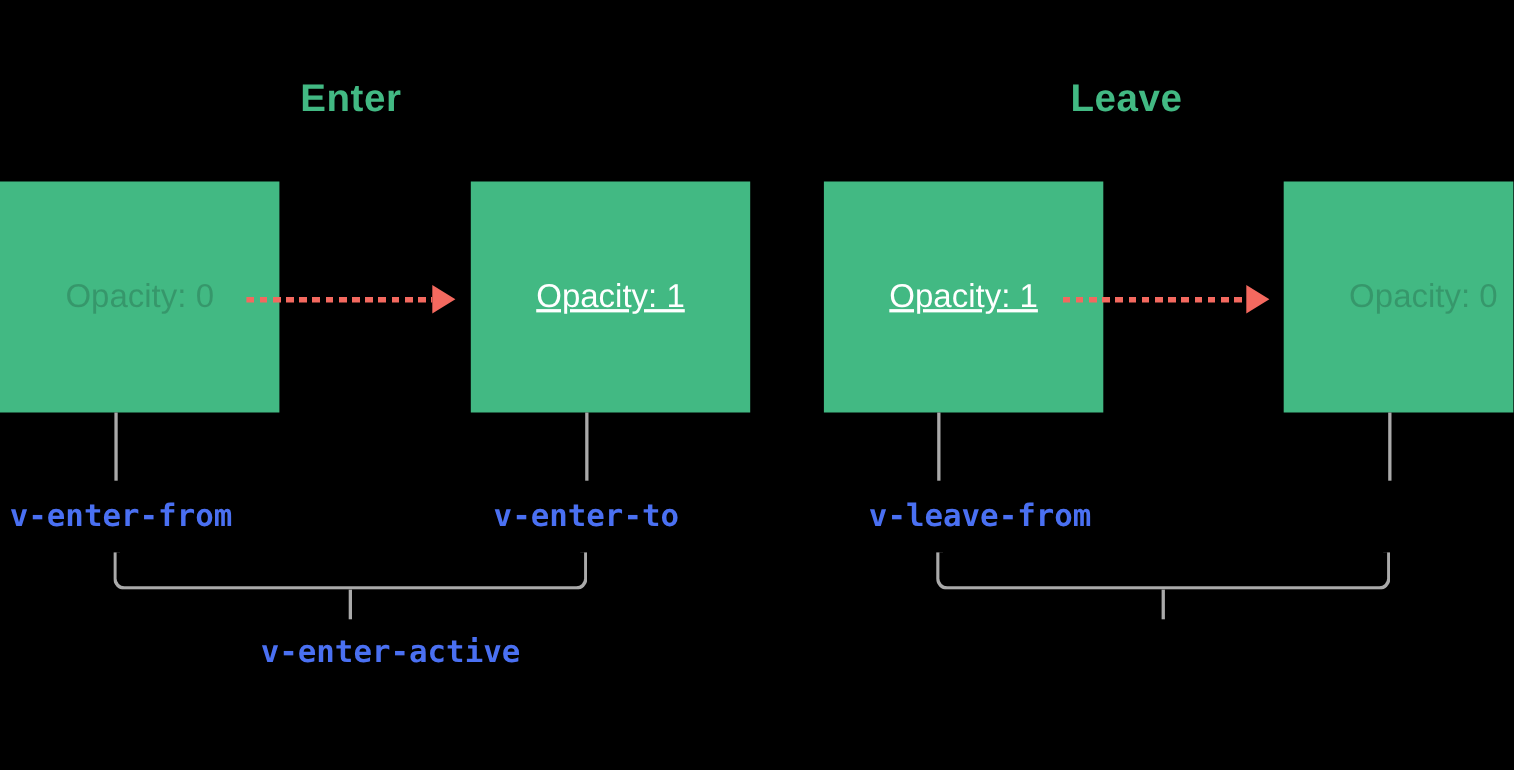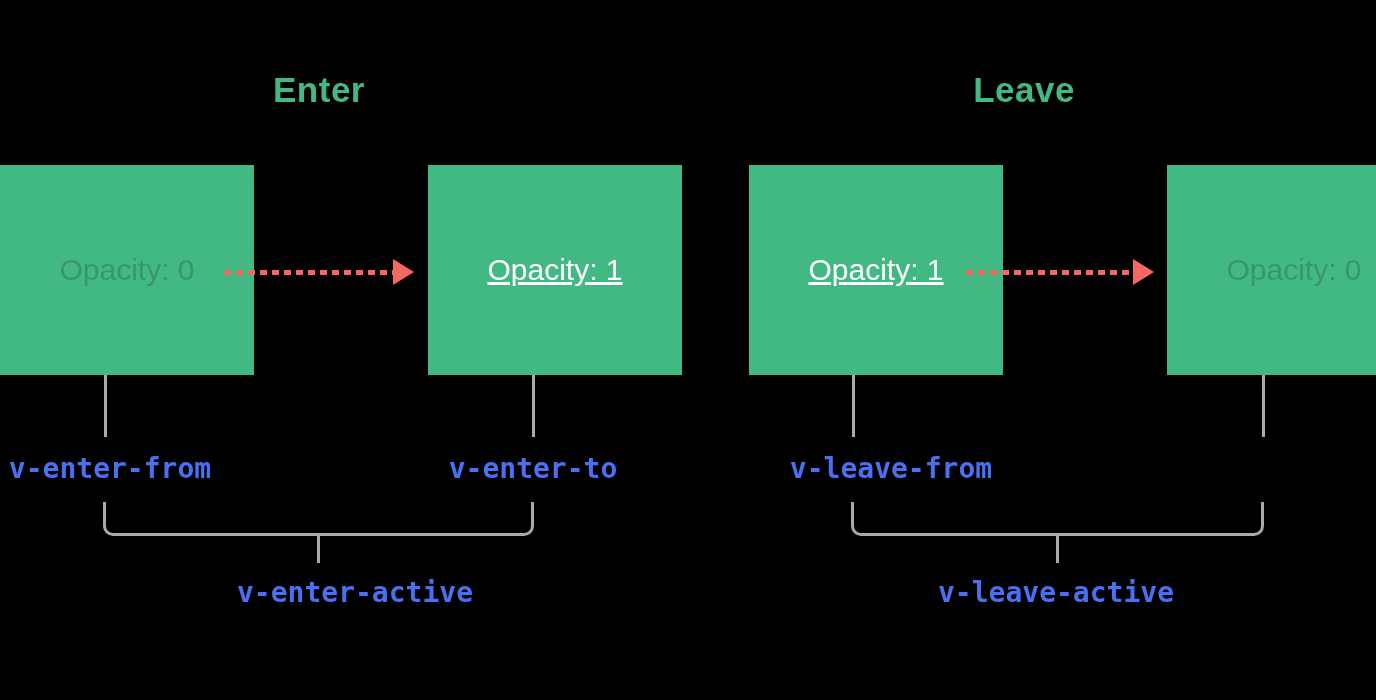--- a/index.html
+++ b/index.html
@@ -172,15 +172,14 @@
   <div class="cls-label lbl-enter-from">v-enter-from</div>
   <div class="cls-label lbl-enter-to">v-enter-to</div>
   <div class="cls-label lbl-leave-from">v-leave-from</div>
 
   <div class="bracket bracket-enter"></div>
   <div class="tick tick-enter"></div>
   <div class="bracket bracket-leave"></div>
   <div class="tick tick-leave"></div>
 
   <div class="active-label lbl-enter-active">v-enter-active</div>
-  <div class="active-label lbl-leave-active">v-leave-active</div>
 
 </div>
 
 </body></html>

